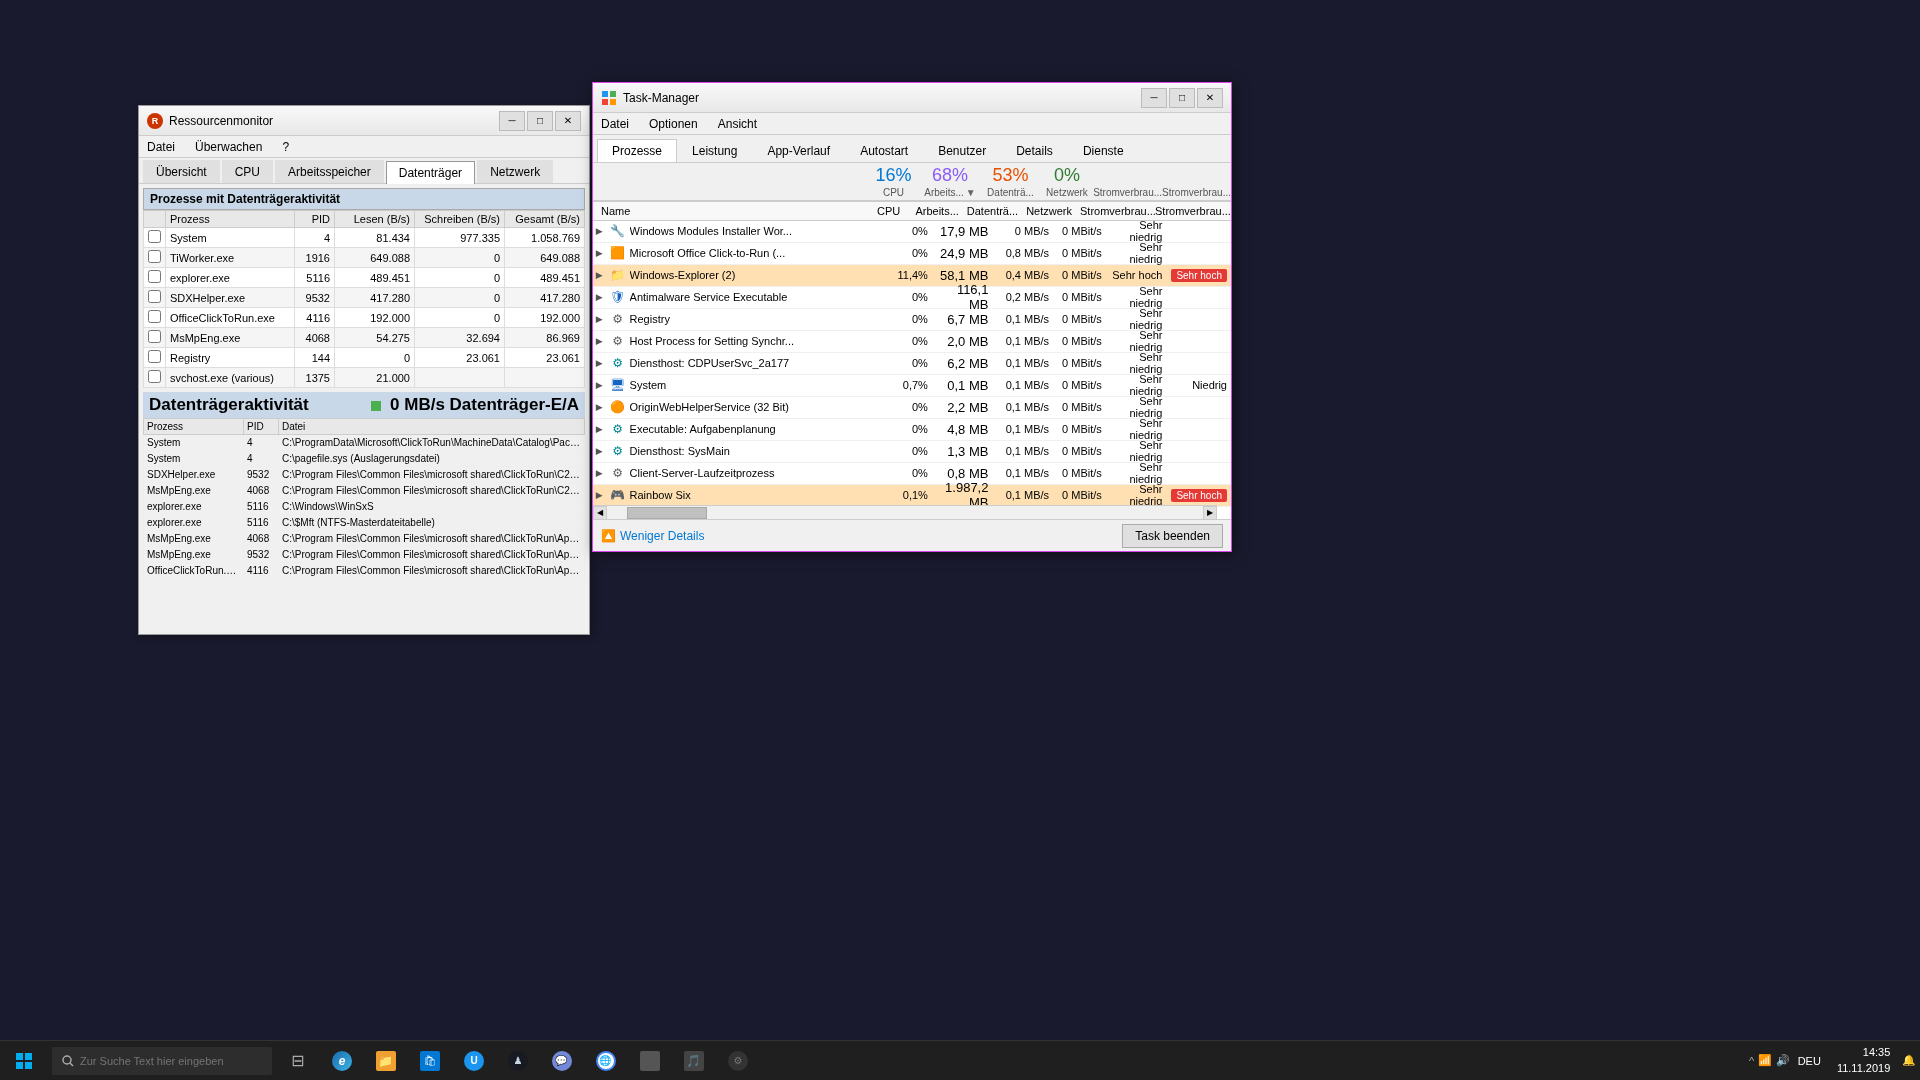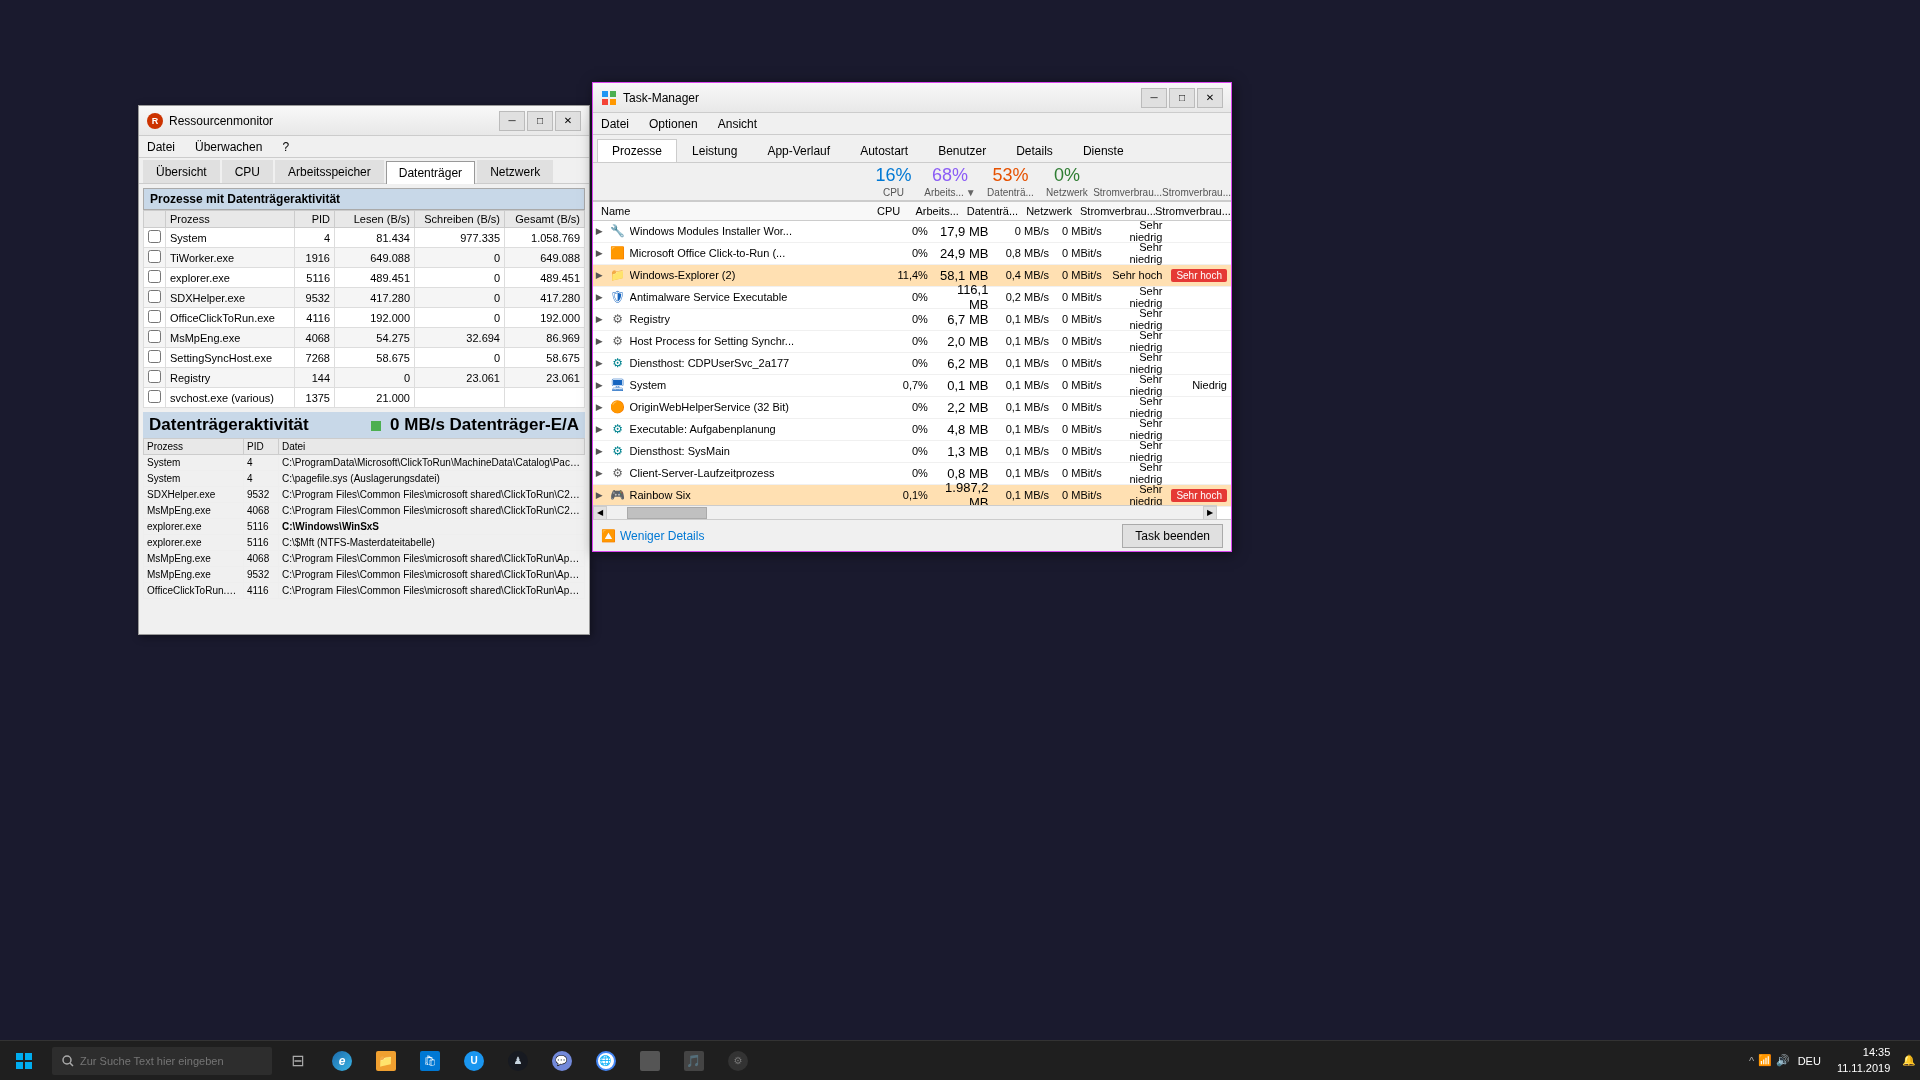--- a/index.html
+++ b/index.html
@@ -653,28 +653,20 @@
             <tr>
       <td class="checkbox-cell"><input type="checkbox" style=""></td>
       <td>MsMpEng.exe</td>
       <td>4068</td>
       <td>54.275</td>
       <td>32.694</td>
       <td>86.969</td>
     </tr>
             <tr>
       <td class="checkbox-cell"><input type="checkbox" style=""></td>
-      <td>SettingSyncHost.exe</td>
-      <td>7268</td>
-      <td>58.675</td>
-      <td>0</td>
-      <td>58.675</td>
-    </tr>
-            <tr>
-      <td class="checkbox-cell"><input type="checkbox" style=""></td>
       <td>Registry</td>
       <td>144</td>
       <td>0</td>
       <td>23.061</td>
       <td>23.061</td>
     </tr>
             <tr>
       <td class="checkbox-cell"><input type="checkbox" style=""></td>
       <td>svchost.exe (various)</td>
       <td>1375</td>
@@ -719,21 +711,21 @@
       <td style="max-width:250px;overflow:hidden;text-overflow:ellipsis;white-space:nowrap;">C:\Program Files\Common Files\microsoft shared\ClickToRun\C2R64.dl</td>
     </tr>
             <tr>
       <td style="max-width:100px;overflow:hidden;text-overflow:ellipsis;white-space:nowrap;">MsMpEng.exe</td>
       <td>4068</td>
       <td style="max-width:250px;overflow:hidden;text-overflow:ellipsis;white-space:nowrap;">C:\Program Files\Common Files\microsoft shared\ClickToRun\C2R64.dl</td>
     </tr>
             <tr>
       <td style="max-width:100px;overflow:hidden;text-overflow:ellipsis;white-space:nowrap;">explorer.exe</td>
       <td>5116</td>
-      <td style="max-width:250px;overflow:hidden;text-overflow:ellipsis;white-space:nowrap;font-weight:bold;">C:\Windows\WinSxS</td>
+      <td style="max-width:250px;overflow:hidden;text-overflow:ellipsis;white-space:nowrap;">C:\Windows\WinSxS</td>
     </tr>
             <tr>
       <td style="max-width:100px;overflow:hidden;text-overflow:ellipsis;white-space:nowrap;">explorer.exe</td>
       <td>5116</td>
       <td style="max-width:250px;overflow:hidden;text-overflow:ellipsis;white-space:nowrap;">C:\$Mft (NTFS-Masterdateitabelle)</td>
     </tr>
             <tr>
       <td style="max-width:100px;overflow:hidden;text-overflow:ellipsis;white-space:nowrap;">MsMpEng.exe</td>
       <td>4068</td>
       <td style="max-width:250px;overflow:hidden;text-overflow:ellipsis;white-space:nowrap;">C:\Program Files\Common Files\microsoft shared\ClickToRun\AppVIvS</td>

